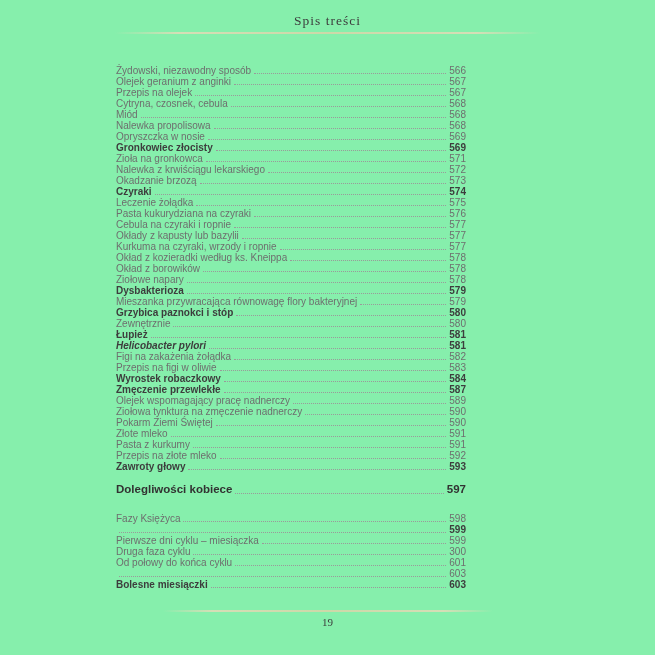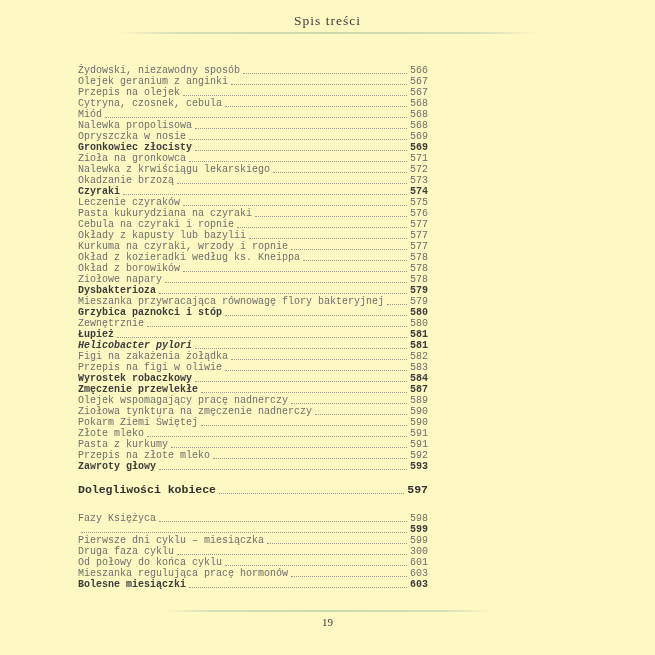--- a/index.html
+++ b/index.html
@@ -4,21 +4,21 @@
 <style>
   html, body {
     margin: 0;
     padding: 0;
     background: #ffffff;
   }
   .page {
     position: relative;
     width: 655px;
     height: 655px;
-    background: #fef9c3;
+    background: #86efac;
     font-family: "Liberation Sans", sans-serif;
     overflow: hidden;
     box-sizing: border-box;
   }
   
   .page-header {
     padding-top: 13px;
     text-align: center;
   }
   .page-title {
@@ -38,23 +38,22 @@
     background: linear-gradient(to right,
       rgba(214,222,182,0) 0%,
       #d6deb6 15%,
       #cdd8a8 50%,
       #d6deb6 85%,
       rgba(214,222,182,0) 100%);
   }
   
   .toc {
     width: 350px;
-    margin-left: 78px;
+    margin-left: 116px;
     margin-top: 31px;
-    font-family: Liberation Mono, monospace;
   }
   .block { margin: 0; }
   .block.chapter { margin-top: 11px; }
   .block.last { margin-top: 17px; }
   .row {
     display: flex;
     height: 11px;
     font-size: 10px;
     line-height: 11px;
     color: #6e6e6e;
@@ -173,21 +172,21 @@
     <span class="label">Okadzanie brzozą</span>
     <span class="dots"></span>
     <span class="pg">573</span>
   </div>
         <div class="row bold">
     <span class="label">Czyraki</span>
     <span class="dots"></span>
     <span class="pg">574</span>
   </div>
         <div class="row">
-    <span class="label">Leczenie czyraków</span>
+    <span class="label">Leczenie żołądka</span>
     <span class="dots"></span>
     <span class="pg">575</span>
   </div>
         <div class="row">
     <span class="label">Pasta kukurydziana na czyraki</span>
     <span class="dots"></span>
     <span class="pg">576</span>
   </div>
         <div class="row">
     <span class="label">Cebula na czyraki i ropnie</span>
@@ -331,21 +330,20 @@
     <span class="label">Druga faza cyklu</span>
     <span class="dots"></span>
     <span class="pg">300</span>
   </div>
         <div class="row">
     <span class="label">Od połowy do końca cyklu</span>
     <span class="dots"></span>
     <span class="pg">601</span>
   </div>
         <div class="row">
-    <span class="label">Mieszanka regulująca pracę hormonów</span>
     <span class="dots"></span>
     <span class="pg">603</span>
   </div>
         <div class="row bold">
     <span class="label">Bolesne miesiączki</span>
     <span class="dots"></span>
     <span class="pg">603</span>
   </div>
       </section>
     </main>

